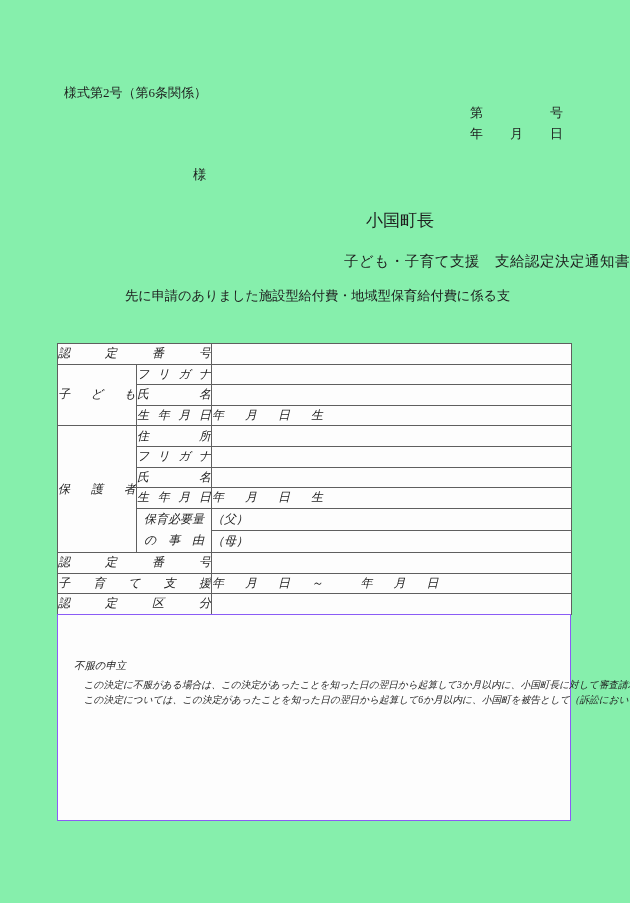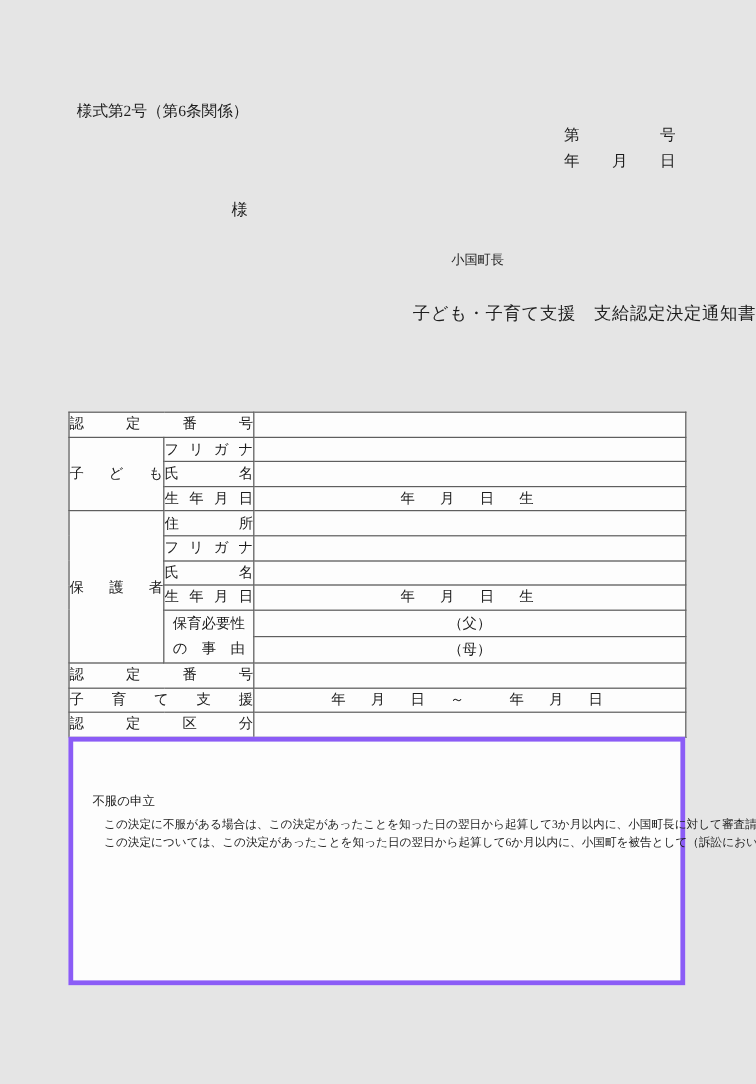--- a/index.html
+++ b/index.html
@@ -5,76 +5,76 @@
   * { margin: 0; padding: 0; box-sizing: border-box; }
   html, body { background: #fbfbfb; }
   body {
     font-family: "Liberation Serif", "DejaVu Serif", serif;
     color: #1d1d1d;
   }
   .sheet {
     position: relative;
     width: 630px;
     height: 903px;
-    background: #e5e5e5;
+    background: #86efac;
     overflow: hidden;
     font-size: 13px;
   }
   .abs { position: absolute; white-space: nowrap; }
 
   .form-no { left: 64px; top: 84px; font-size: 13px; }
 
   .doc-no-line {
     left: 470px; top: 104px; width: 93px;
     display: flex; justify-content: space-between; font-size: 13px;
   }
   .date-line {
     left: 470px; top: 125px; width: 93px;
     display: flex; justify-content: space-between; font-size: 13px;
   }
   .addressee { left: 193px; top: 166px; font-size: 13.5px; }
-  .sender { left: 366px; top: 209px; font-size: 11px; margin-left: 10px; }
+  .sender { left: 366px; top: 209px; font-size: 17px; }
 
   .doc-title {
     left: 0; top: 252px; width: 630px;
     text-align: right; font-size: 14.5px; letter-spacing: 0.5px;
   }
 
   .intro { left: 108px; top: 286px; line-height: 20px; font-size: 13.2px; }
   .intro .l1 { text-indent: 17px; }
 
-  .main-block { left: 57px; top: 343px; width: 514px; }
+  .main-block { left: 57px; top: 343px; width: 514px; font-style: italic; }
 
   table.cert {
     border-collapse: collapse;
     table-layout: fixed;
     width: 514px;
     font-size: 12px;
     color: #1d1d1d;
   }
   table.cert td {
     border: 1px solid #5f5f5f;
     height: 20.6px;
     padding: 0;
     overflow: hidden;
     vertical-align: middle;
     background: #fdfdfd;
   }
   td.jl { text-align: justify; text-align-last: justify; padding: 0 7px; }
   td.jlw { text-align: justify; text-align-last: justify; padding: 0 9px; }
   td.stack { padding: 0; }
   td.stack .jrow { text-align: justify; text-align-last: justify; padding: 0 7px; line-height: 21.6px; }
-  td.val { text-align: center; padding-left: 10px; }
+  td.val { text-align: left; padding-left: 10px; }
   td.spaced { letter-spacing: 4.5px; padding-left: 33px; }
 
   .appeal {
     width: 514px;
     height: 207px;
     margin-top: -1px;
-    border: 4px solid #8b5cf6;
+    border: 1px solid #8b5cf6;
     background: #fdfdfd;
     padding: 44px 13px 0 16px;
     font-size: 9.7px;
     line-height: 14.5px;
     color: #1d1d1d;
   }
   .appeal .hd { font-size: 10.4px; margin-bottom: 5px; }
   .appeal p { text-indent: 1em; text-align: justify; }
 </style>
 </head>
@@ -95,20 +95,21 @@
     <span>日</span>
   </div>
 
   <div class="abs addressee">様</div>
 
   <div class="abs sender">小国町長</div>
 
   <div class="abs doc-title">子ども・子育て支援　支給認定決定通知書</div>
 
   <div class="abs intro">
+    <div class="l1">先に申請のありました施設型給付費・地域型保育給付費に係る支</div>
   </div>
 
   <div class="abs main-block">
 
     <table class="cert">
       <colgroup>
         <col style="width:79px">
         <col style="width:75px">
         <col style="width:360px">
       </colgroup>
@@ -142,21 +143,21 @@
       <tr>
         <td class="jl">氏名</td>
         <td class="val"></td>
       </tr>
       <tr>
         <td class="jl">生年月日</td>
         <td class="val spaced">年　月　日　生</td>
       </tr>
       <tr>
         <td class="stack" rowspan="2">
-          <div class="jrow">保育必要性</div>
+          <div class="jrow">保育必要量</div>
           <div class="jrow">の事由</div>
         </td>
         <td class="val">（父）</td>
       </tr>
       <tr>
         <td class="val">（母）</td>
       </tr>
       <tr>
         <td class="jl" colspan="2">認定番号</td>
         <td class="val"></td>

